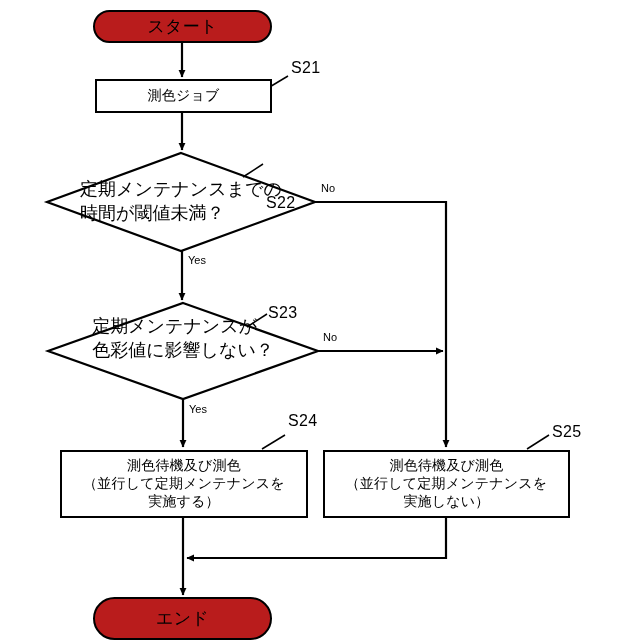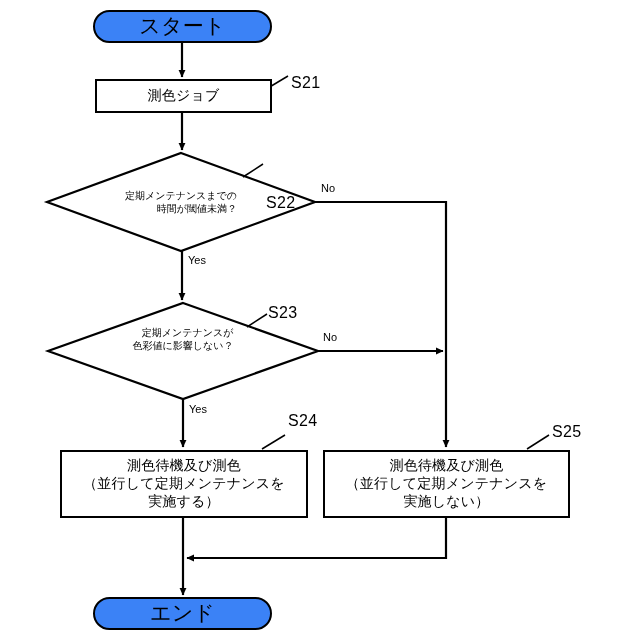--- a/index.html
+++ b/index.html
@@ -34,37 +34,37 @@
     align-items: center;
     justify-content: center;
     text-align: center;
     line-height: 1.28;
     white-space: pre-line;
     letter-spacing: 0.2px;
   }
   .terminator {
     border: 2.2px solid #000;
     border-radius: 999px;
-    background: #3b82f6;
-    font-size: 21px;
+    background: #b91c1c;
+    font-size: 17px;
   }
   .process {
     border: 2.2px solid #000;
     background: #fff;
     font-size: 14px;
   }
   .decision-text {
     position: absolute;
     display: flex;
     align-items: center;
     justify-content: center;
-    text-align: right;
+    text-align: left;
     white-space: pre-line;
     line-height: 1.32;
-    font-size: 10px;
+    font-size: 18px;
     pointer-events: none;
   }
   .edge-label {
     position: absolute;
     font-size: 11px;
     line-height: 1;
     white-space: nowrap;
   }
   .step-label {
     position: absolute;
@@ -132,28 +132,28 @@
 （並行して定期メンテナンスを
 実施する）</span>
   </div>
 
   <div class="node process" style="left:323px; top:450px; width:247px; height:68px;">
     <span>測色待機及び測色
 （並行して定期メンテナンスを
 実施しない）</span>
   </div>
 
-  <div class="node terminator" style="left:93px; top:597px; width:179px; height:33px;">
+  <div class="node terminator" style="left:93px; top:597px; width:179px; height:43px;">
     <span>エンド</span>
   </div>
 
   <div class="edge-label" style="left:321px; top:183px;">No</div>
   <div class="edge-label" style="left:188px; top:255px;">Yes</div>
   <div class="edge-label" style="left:323px; top:332px;">No</div>
   <div class="edge-label" style="left:189px; top:404px;">Yes</div>
 
-  <div class="step-label" style="left:291px; top:75px;">S21</div>
+  <div class="step-label" style="left:291px; top:60px;">S21</div>
   <div class="step-label" style="left:266px; top:155px;margin-top:40px;">S22</div>
   <div class="step-label" style="left:268px; top:305px;">S23</div>
   <div class="step-label" style="left:288px; top:413px;">S24</div>
   <div class="step-label" style="left:552px; top:424px;">S25</div>
 
 </div>
 
 </body></html>

